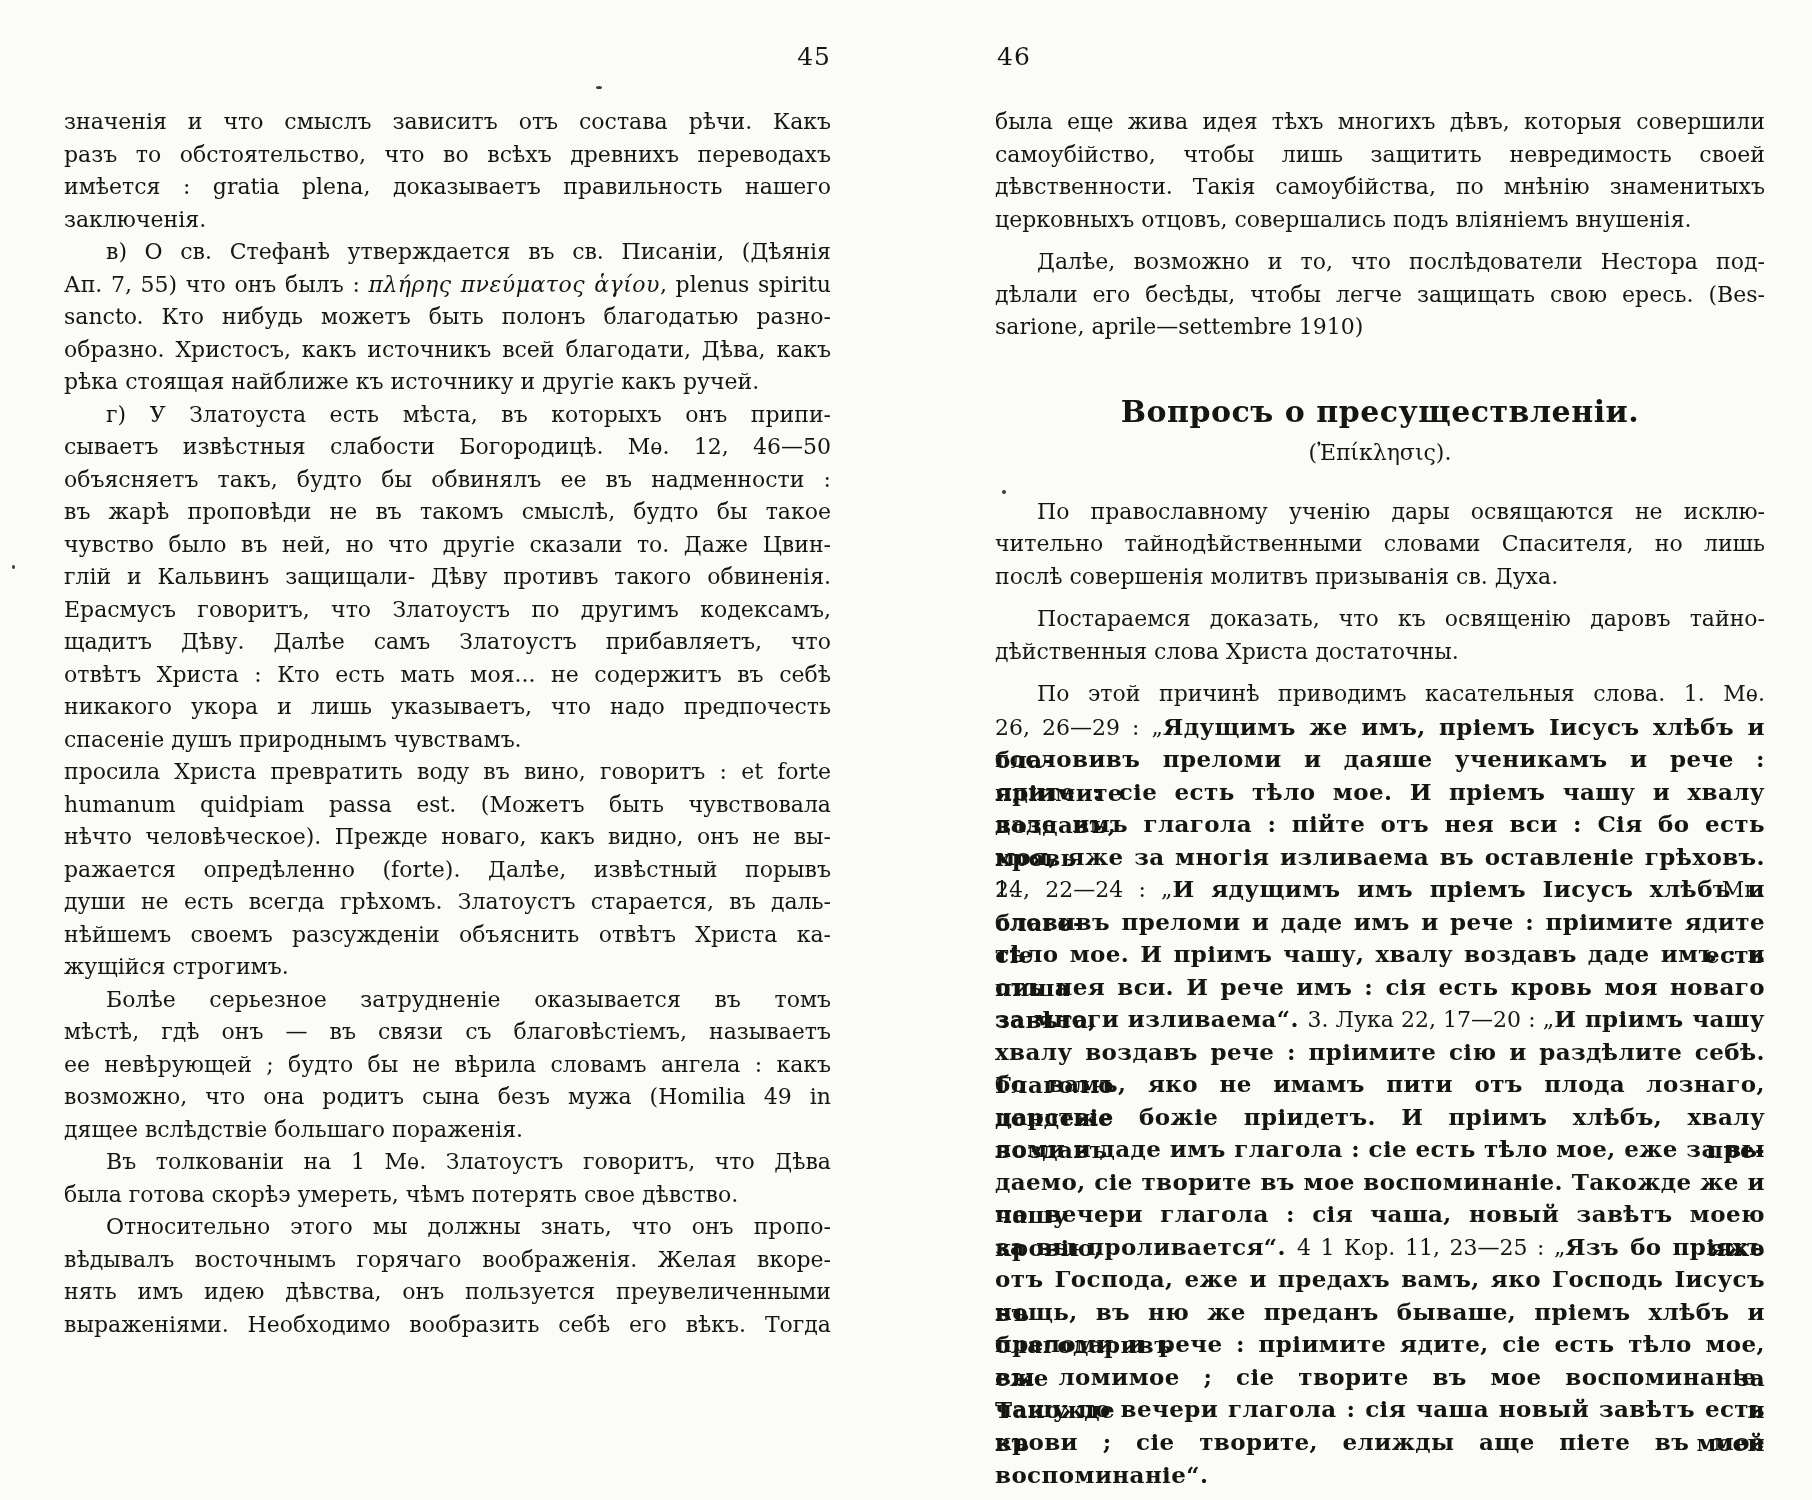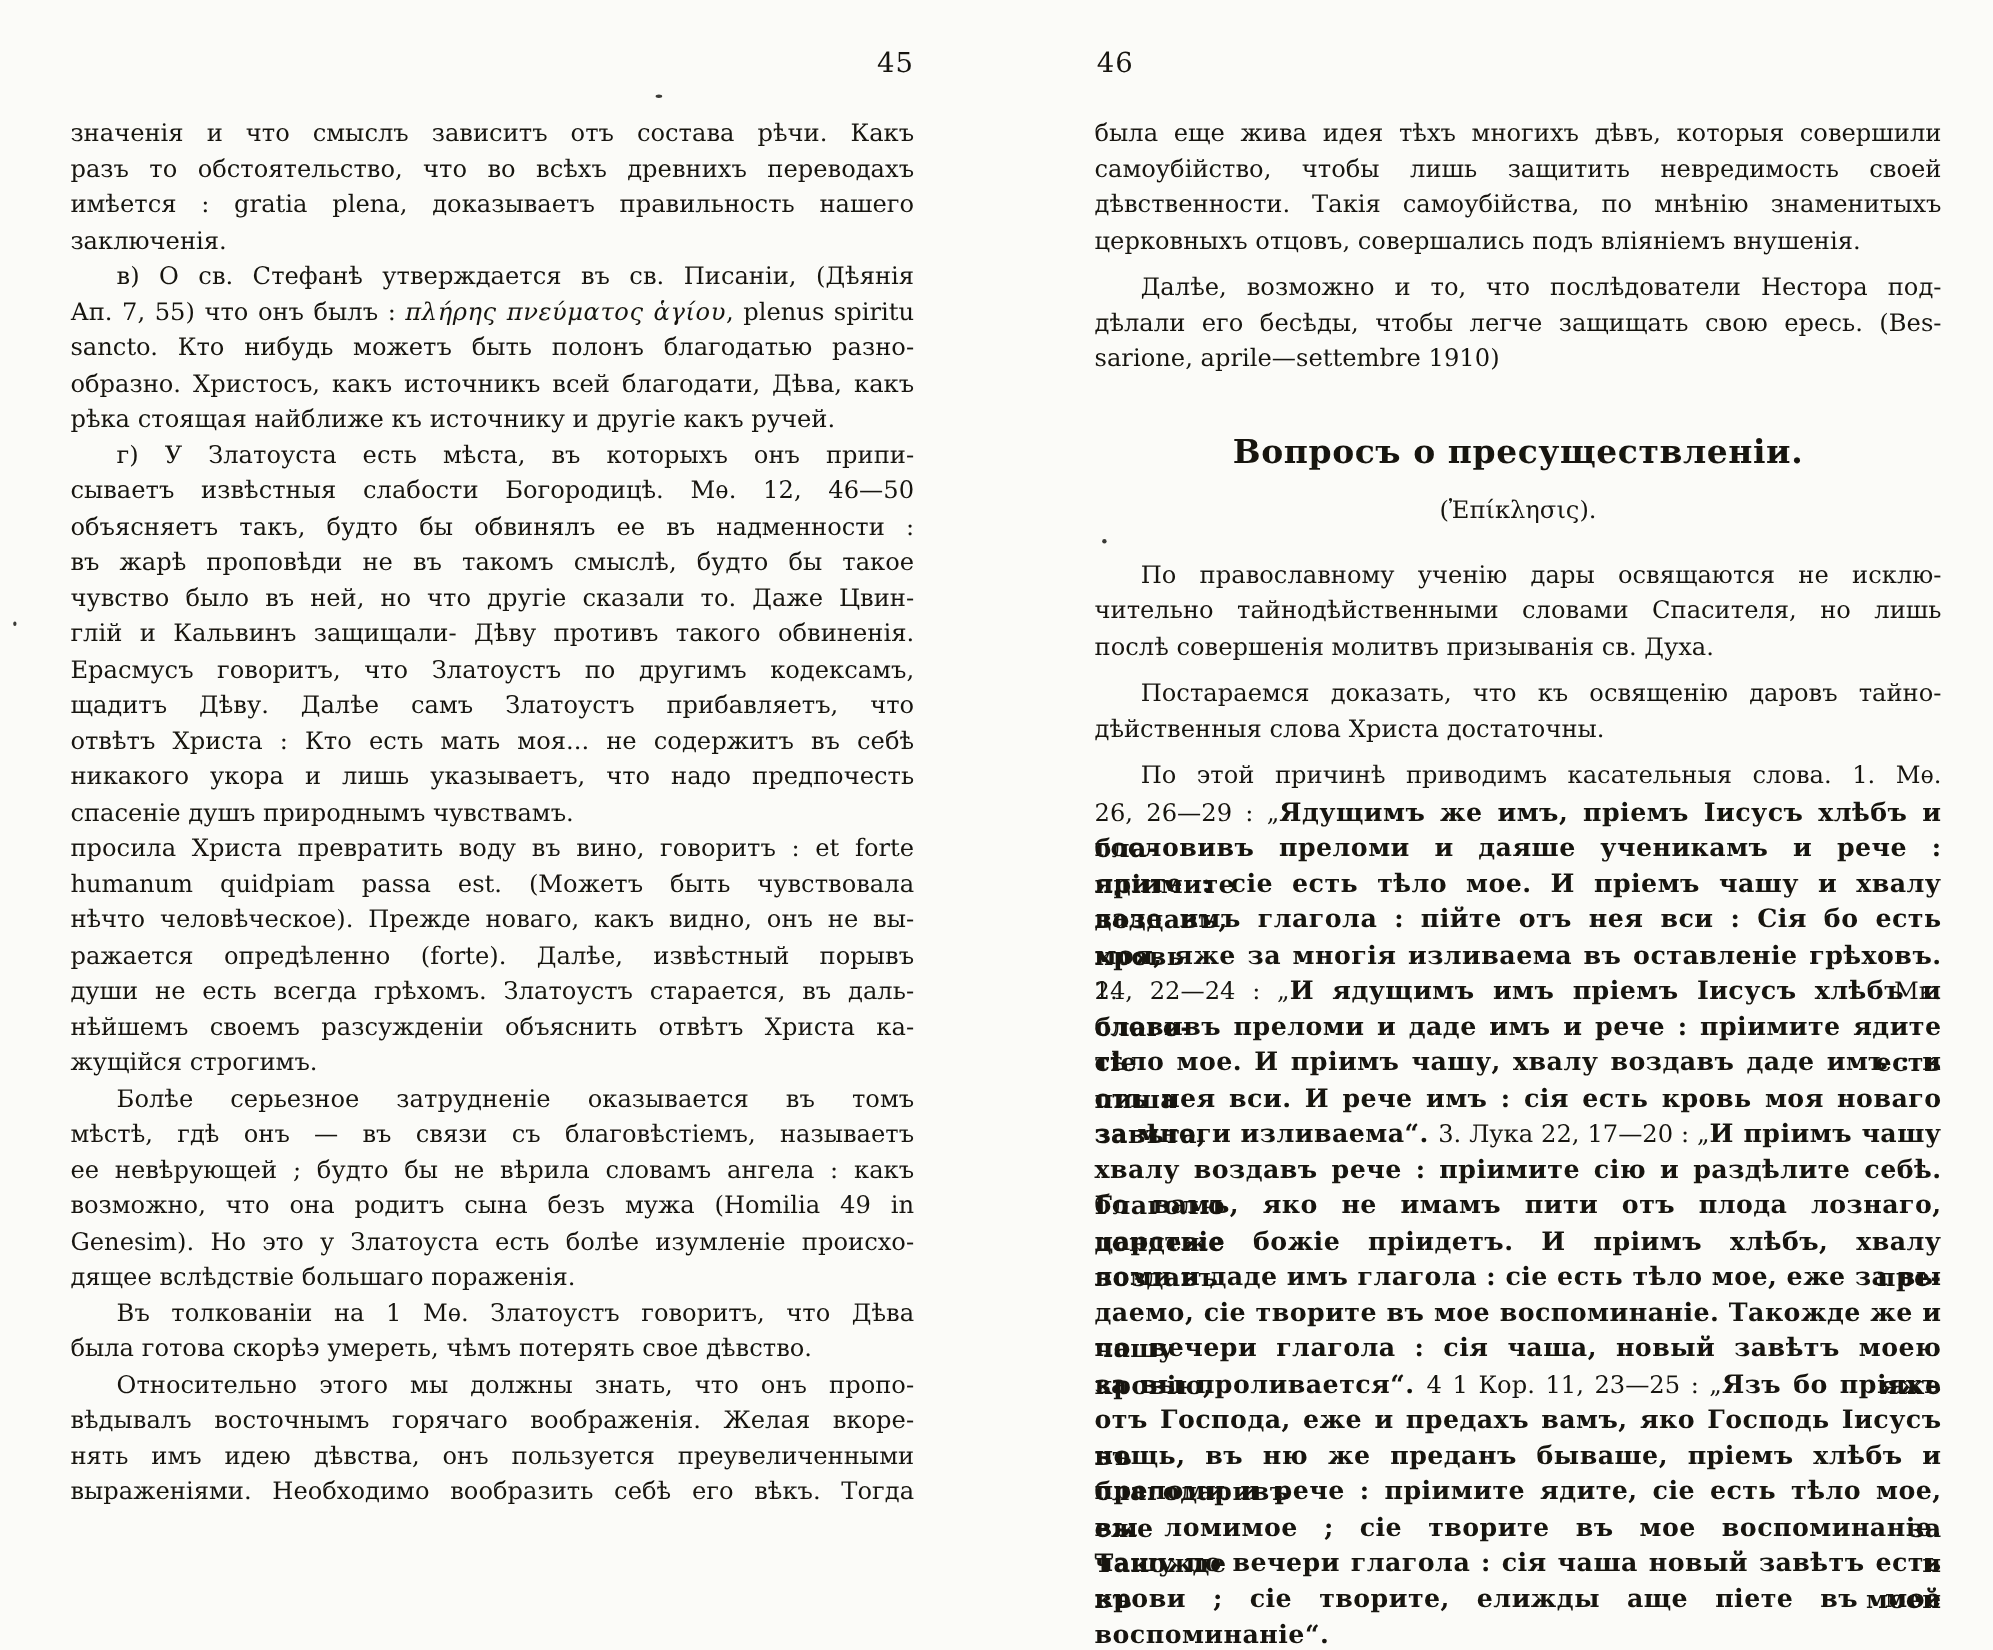--- a/index.html
+++ b/index.html
@@ -37,21 +37,21 @@
   .seg-cs  { font-weight: 700; font-size: 23px; letter-spacing: 0.4px; }
   .seg-grk { font-style: italic; letter-spacing: 0.5px; }
 
   .block-heading {
     margin-top: 50px;
     height: 36px; line-height: 36px;
     font-size: 30px; font-weight: 700;
     text-align: center; letter-spacing: 0.5px;
   }
   .block-subheading {
-    margin-top: 20px;
+    margin-top: 8px;
     height: 30px; line-height: 30px;
     font-size: 22px; text-align: center;
   }
   .block-para + .block-para { margin-top: 10px; }
   .block-subheading + .block-para { margin-top: 28px; }
 
   .speck {
     position: absolute; background: #3a3a36; border-radius: 50%;
   }
   #speck-1 { left: 596px; top: 86px;  width: 6px; height: 3px; }
@@ -89,21 +89,20 @@
     <div class="ln"><span class="seg-civ">humanum quidpiam passa est. (Можетъ быть чувствовала</span></div>
     <div class="ln"><span class="seg-civ">нѣчто человѣческое). Прежде новаго, какъ видно, онъ не вы-</span></div>
     <div class="ln"><span class="seg-civ">ражается опредѣленно (forte). Далѣе, извѣстный порывъ</span></div>
     <div class="ln"><span class="seg-civ">души не есть всегда грѣхомъ. Златоустъ старается, въ даль-</span></div>
     <div class="ln"><span class="seg-civ">нѣйшемъ своемъ разсужденіи объяснить отвѣтъ Христа ка-</span></div>
     <div class="ln pe"><span class="seg-civ">жущійся строгимъ.</span></div>
     <div class="ln ind"><span class="seg-civ">Болѣе серьезное затрудненіе оказывается въ томъ</span></div>
     <div class="ln"><span class="seg-civ">мѣстѣ, гдѣ онъ — въ связи съ благовѣстіемъ, называетъ</span></div>
     <div class="ln"><span class="seg-civ">ее невѣрующей ; будто бы не вѣрила словамъ ангела : какъ</span></div>
     <div class="ln"><span class="seg-civ">возможно, что она родитъ сына безъ мужа (Homilia 49 in</span></div>
-    <div class="ln"><span class="seg-civ">Genesim). Но это у Златоуста есть болѣе изумленіе происхо-</span></div>
     <div class="ln pe"><span class="seg-civ">дящее вслѣдствіе большаго пораженія.</span></div>
     <div class="ln ind"><span class="seg-civ">Въ толкованіи на 1 Мѳ. Златоустъ говоритъ, что Дѣва</span></div>
     <div class="ln pe"><span class="seg-civ">была готова скорѣэ умереть, чѣмъ потерять свое дѣвство.</span></div>
     <div class="ln ind"><span class="seg-civ">Относительно этого мы должны знать, что онъ пропо-</span></div>
     <div class="ln"><span class="seg-civ">вѣдывалъ восточнымъ горячаго воображенія. Желая вкоре-</span></div>
     <div class="ln"><span class="seg-civ">нять имъ идею дѣвства, онъ пользуется преувеличенными</span></div>
     <div class="ln"><span class="seg-civ">выраженіями. Необходимо вообразить себѣ его вѣкъ. Тогда</span></div>
   </div>
 <div class="textcol" id="right-col">
     <div class="block-para">

